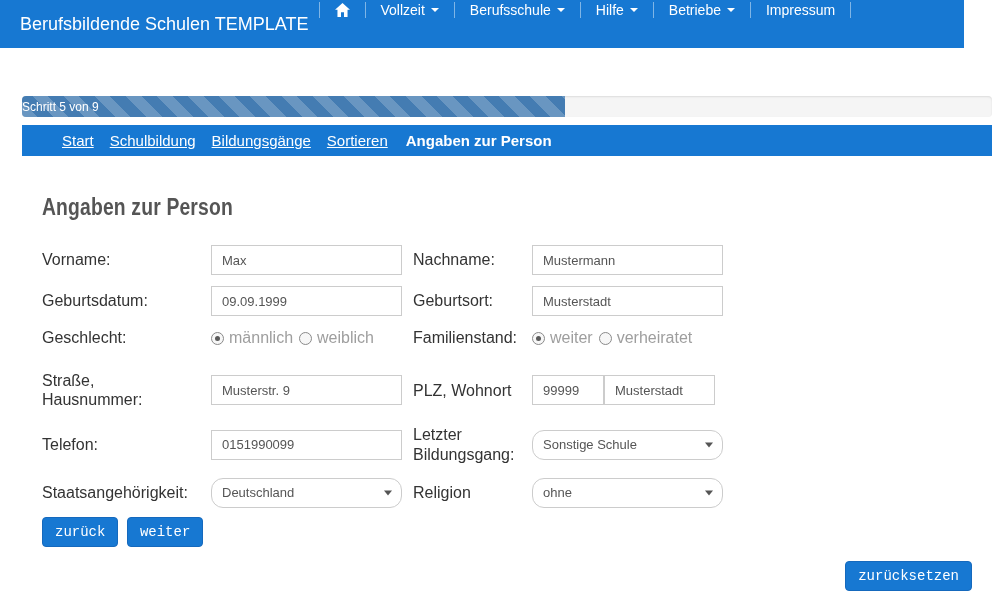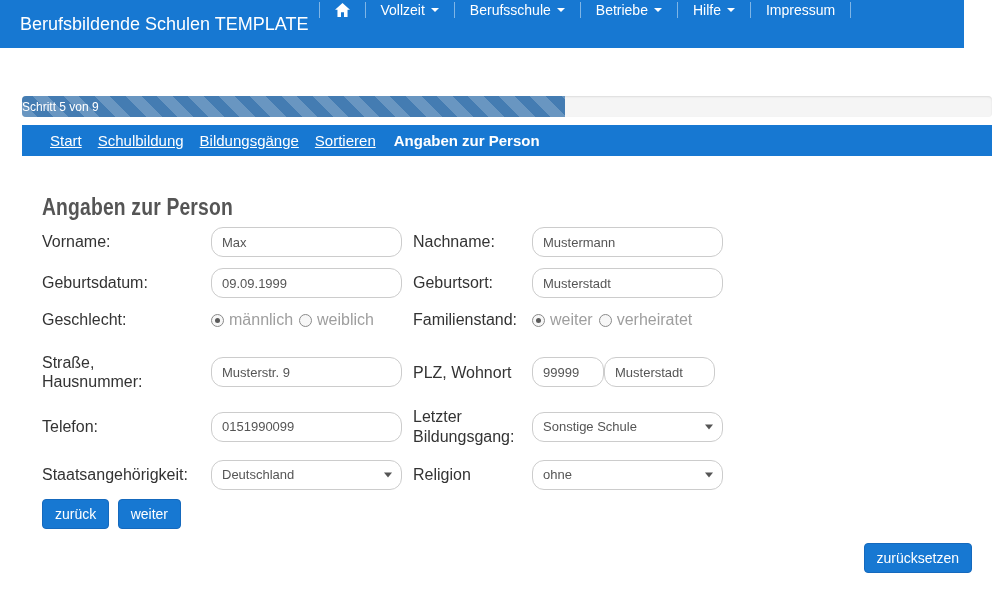--- a/index.html
+++ b/index.html
@@ -74,21 +74,21 @@
     font-size: 12px;
   }
 
   
   .crumbbar {
     margin-top: 8px;
     height: 31px;
     background: #1778d2;
     display: flex;
     align-items: center;
-    padding: 0 28px;
+    padding: 0 40px;
   }
   .crumb-link {
     color: #fff;
     font-size: 15px;
     text-decoration: underline;
     margin-right: 16px;
     cursor: pointer;
   }
   .crumb-current {
     color: #fff;
@@ -104,38 +104,38 @@
     font-size: 23px;
     font-weight: 700;
     color: #555;
     transform: scaleX(0.84);
     transform-origin: 0 50%;
     width: max-content;
     letter-spacing: 0.2px;
   }
 
   
-  .form { margin-top: 6px; }
+  .form { margin-top: 24px; }
   .frow {
     display: grid;
     grid-template-columns: 169px 191px 130px 191px;
     align-items: center;
   }
   .frow .lbl  { font-size: 16px; color: #333; line-height: 1.2; padding-right: 8px; }
   .frow .lbl2 { font-size: 16px; color: #333; line-height: 1.2; padding-left: 11px; padding-right: 8px; }
   .mb11 { margin-bottom: 11px; }
   .mb22 { margin-bottom: 22px; min-height: 22px; }
   .mb16 { margin-bottom: 16px; }
   .mb14 { margin-bottom: 14px; }
 
   input.txt {
     width: 100%;
     height: 30px;
     border: 1px solid #ccc;
-    border-radius: 12px;
+    border-radius: 0;
     padding: 0 10px;
     font-size: 13px;
     color: #555;
     font-family: inherit;
     background: #fff;
     outline: none;
   }
   .plz-cell { display: flex; }
   .plz-cell .plz { width: 72px; }
   .plz-cell .ort { width: 111px; }
@@ -190,21 +190,21 @@
 
   
   .btn {
     display: inline-block;
     height: 30px;
     background: #1778d2;
     color: #fff;
     border: 1px solid #1569bd;
     border-radius: 4px;
     font-size: 14px;
-    font-family: Liberation Sans, sans-serif;
+    font-family: Liberation Mono, monospace;
     padding: 0 12px;
     cursor: pointer;
   }
   .btn-row { margin-top: 9px; }
   .btn-row .btn { margin-right: 4px; }
   .reset-row { margin-top: 14px; text-align: right; }
 
   .note { margin-top: 4px; font-size: 13.5px; color: #333; }
   .note .red { color: #f00; }
 </style>
@@ -223,25 +223,25 @@
     </div>
     <div class="nav-item">
       <span>Vollzeit</span>
       <span class="caret"></span>
     </div>
     <div class="nav-item">
       <span>Berufsschule</span>
       <span class="caret"></span>
     </div>
     <div class="nav-item">
+      <span>Hilfe</span>
+      <span class="caret"></span>
+    </div>
+    <div class="nav-item">
       <span>Betriebe</span>
-      <span class="caret"></span>
-    </div>
-    <div class="nav-item">
-      <span>Hilfe</span>
       <span class="caret"></span>
     </div>
     <div class="nav-item last">
       <span>Impressum</span>
     </div>
   </div>
 </div>
 
 <div class="container">
 

